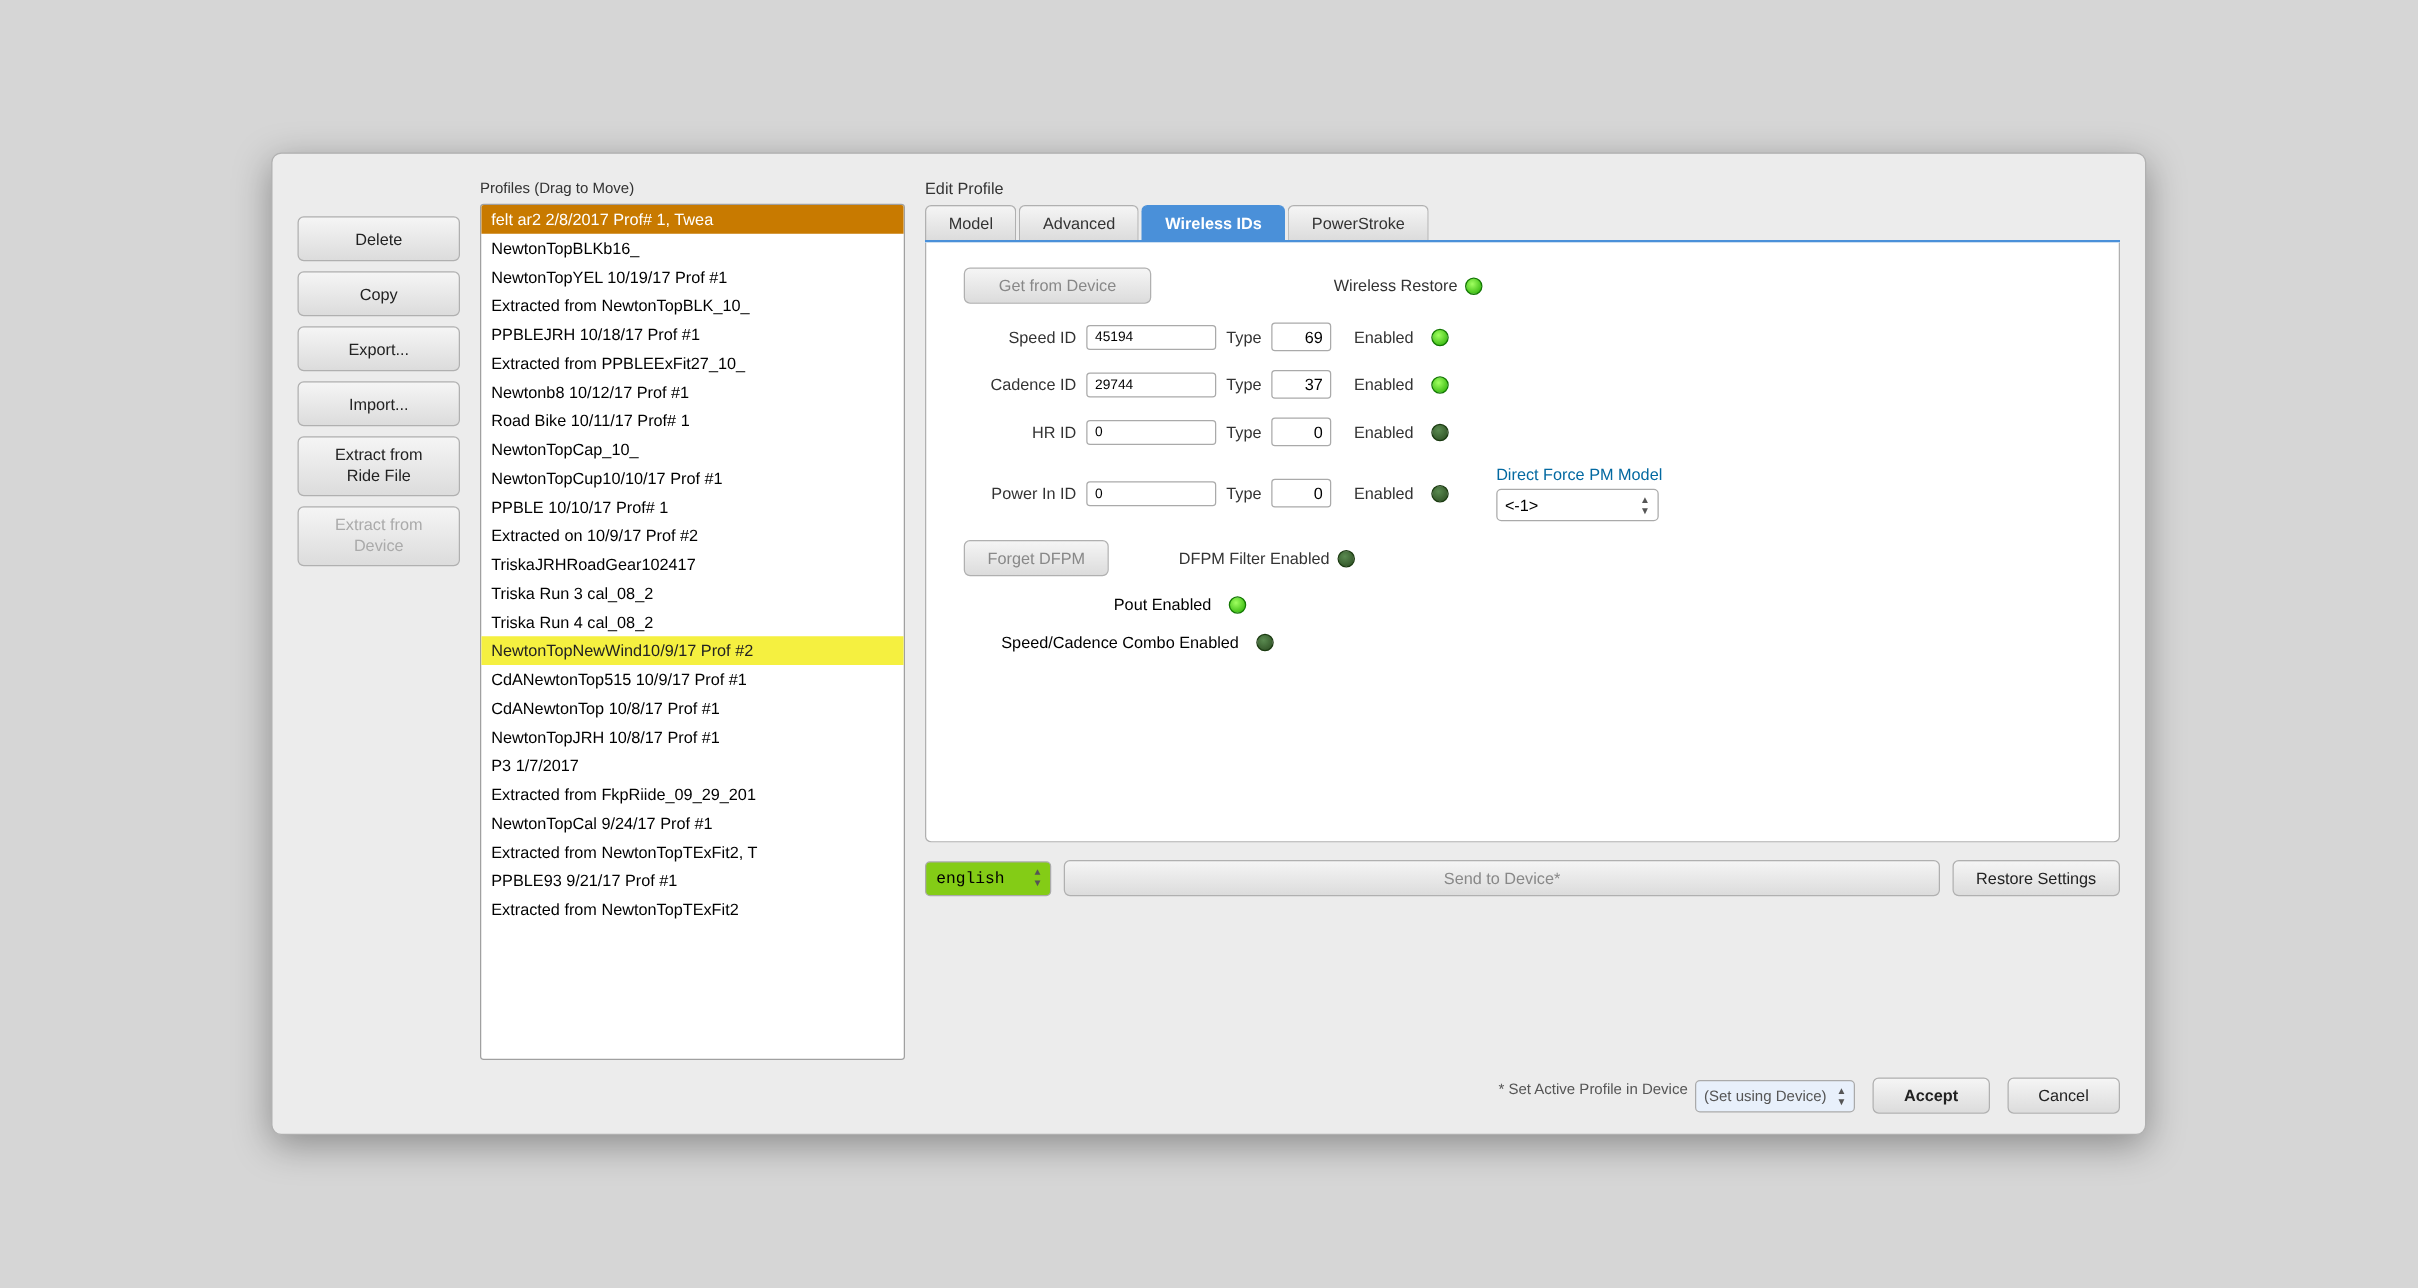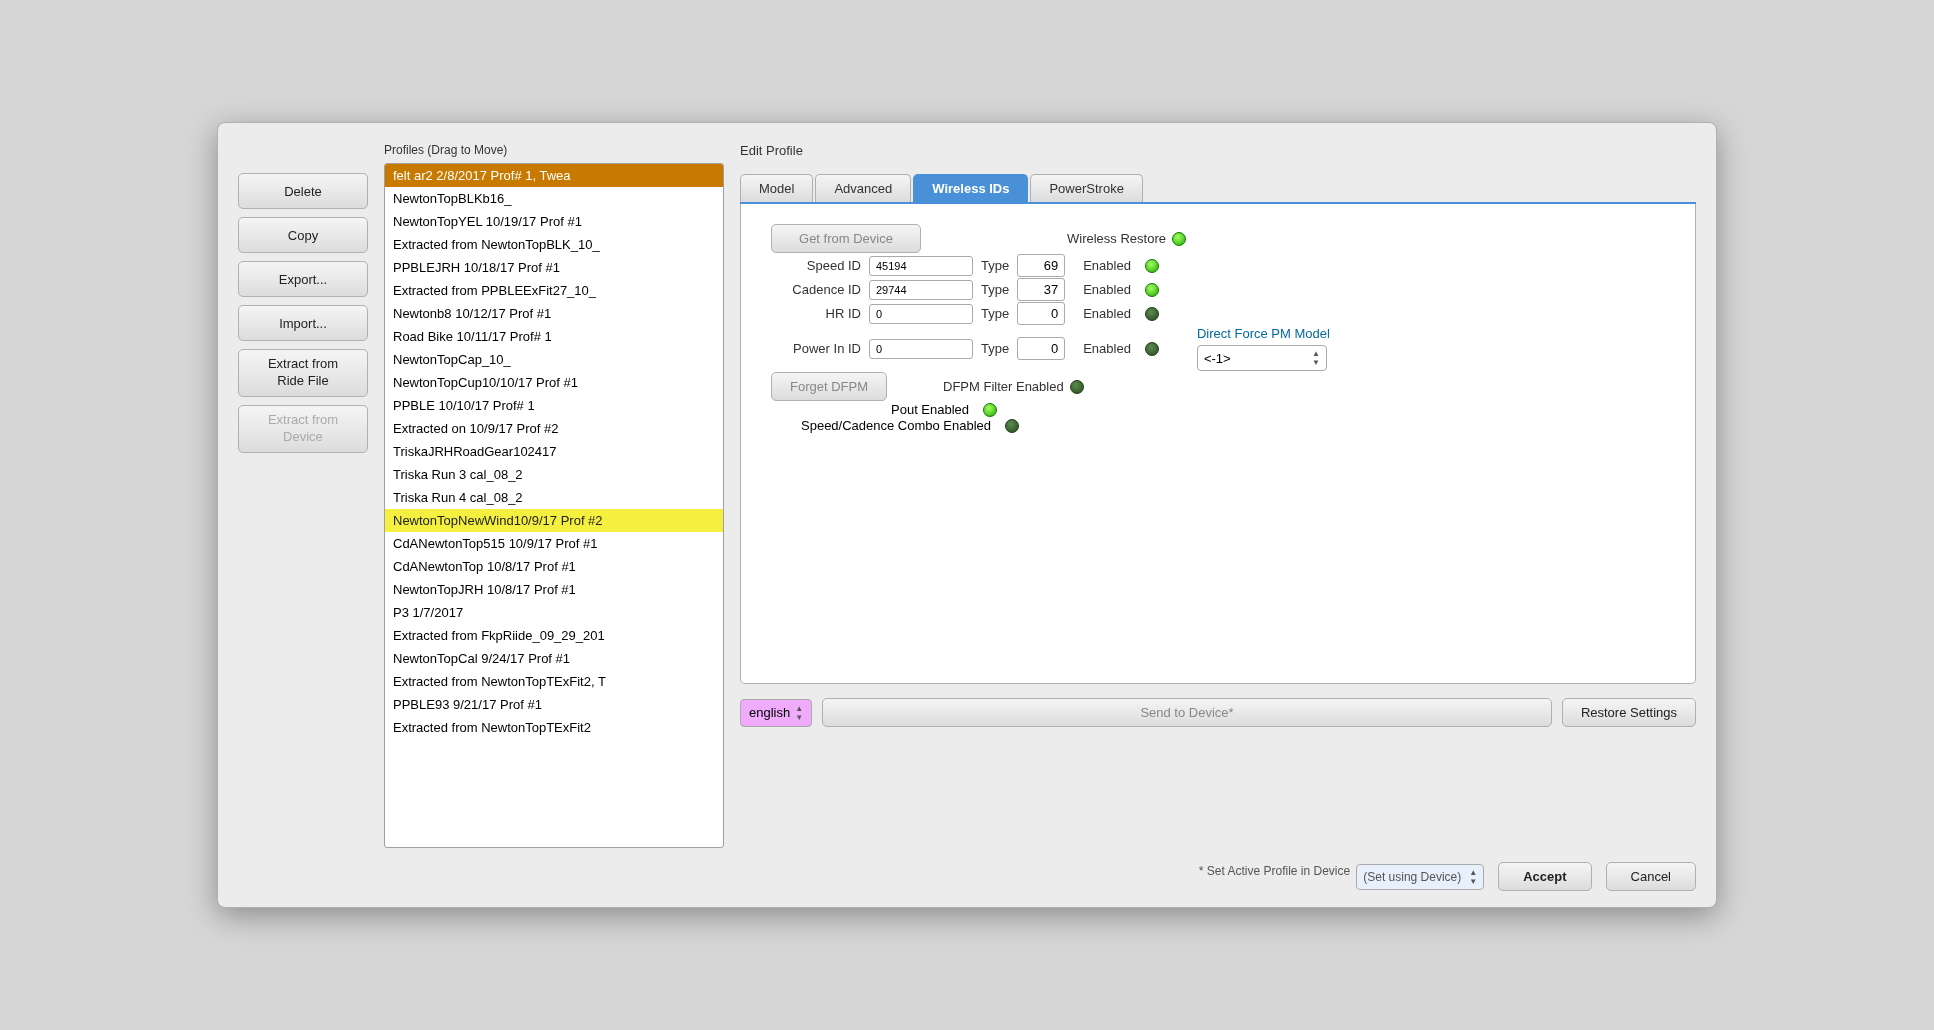--- a/index.html
+++ b/index.html
@@ -92,21 +92,21 @@
     }
     
     .right-panel {
       flex: 1;
       display: flex;
       flex-direction: column;
     }
     .edit-profile-label {
       font-size: 13px;
       color: #333;
-      margin-bottom: 16px;
+      margin-bottom: 6px;
     }
     .tabs-bar {
       display: flex;
       border-bottom: 2px solid #4a90d9;
       gap: 0;
       margin-bottom: 0;
     }
     .tab {
       padding: 6px 18px;
       border: 1px solid #b0b0b0;
@@ -129,21 +129,21 @@
       border: 1px solid #b0b0b0;
       border-top: none;
       border-radius: 0 0 5px 5px;
       padding: 20px 30px;
       min-height: 480px;
     }
     
     .wireless-content {
       display: flex;
       flex-direction: column;
-      gap: 1px;
+      gap: 15px;
     }
     .row-center {
       display: flex;
       align-items: center;
       gap: 16px;
     }
     .get-from-device-btn {
       background: linear-gradient(to bottom, #f5f5f5, #dcdcdc);
       border: 1px solid #b0b0b0;
       border-radius: 5px;
@@ -278,25 +278,26 @@
       display: flex;
       align-items: center;
       gap: 10px;
       margin-top: 14px;
     }
     .language-select {
       border: 1px solid #aaa;
       border-radius: 4px;
       padding: 4px 8px;
       font-size: 13px;
-      background: #f0abfc;
-      display: flex;
-      align-items: center;
-      gap: 1px;
-      cursor: pointer;
+      background: #84cc16;
+      display: flex;
+      align-items: center;
+      gap: 20px;
+      cursor: pointer;
+      font-family: Liberation Mono, monospace;
     }
     .send-to-device-btn {
       background: linear-gradient(to bottom, #f5f5f5, #dcdcdc);
       border: 1px solid #b0b0b0;
       border-radius: 5px;
       padding: 6px 18px;
       font-size: 13px;
       color: #888;
       flex: 1;
       text-align: center;

